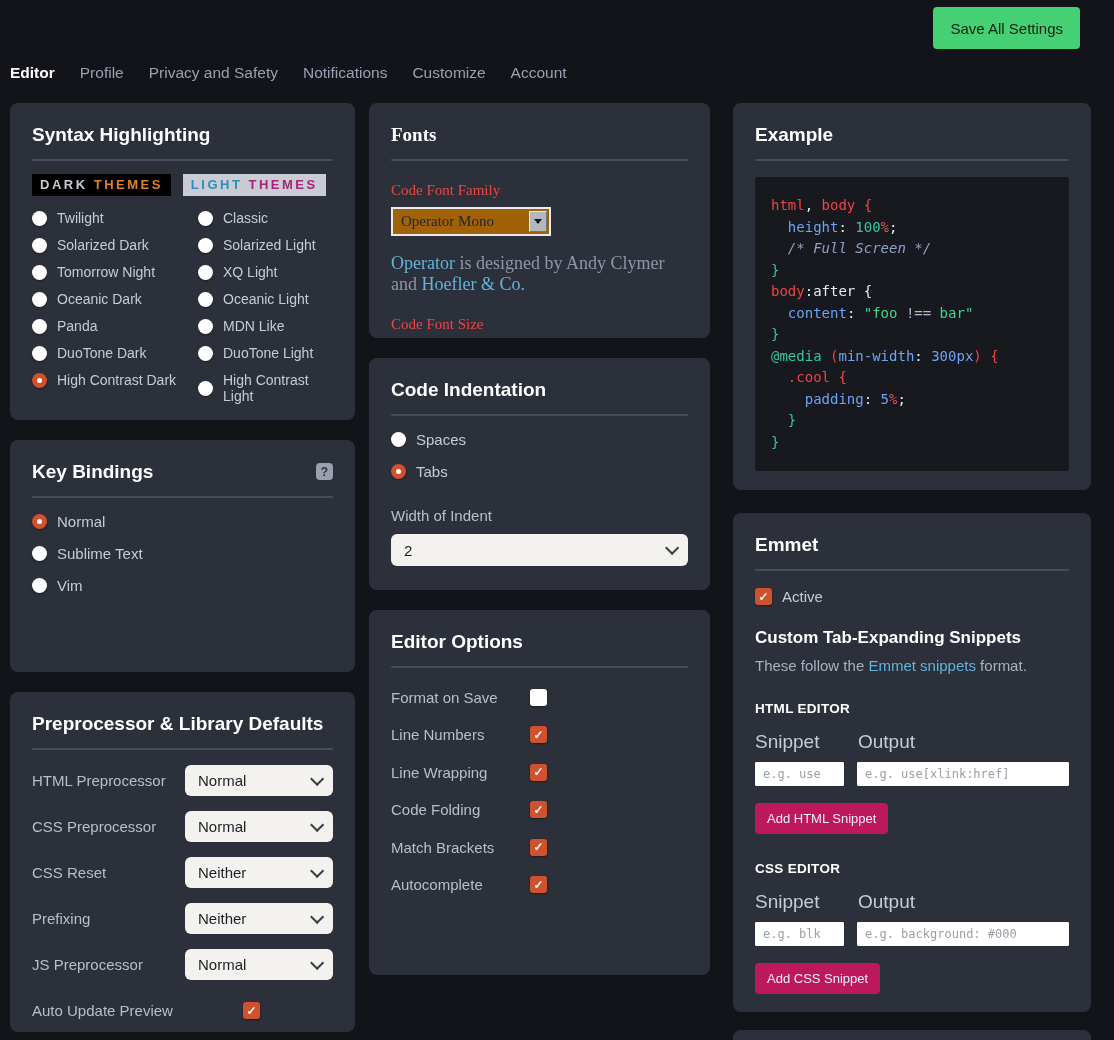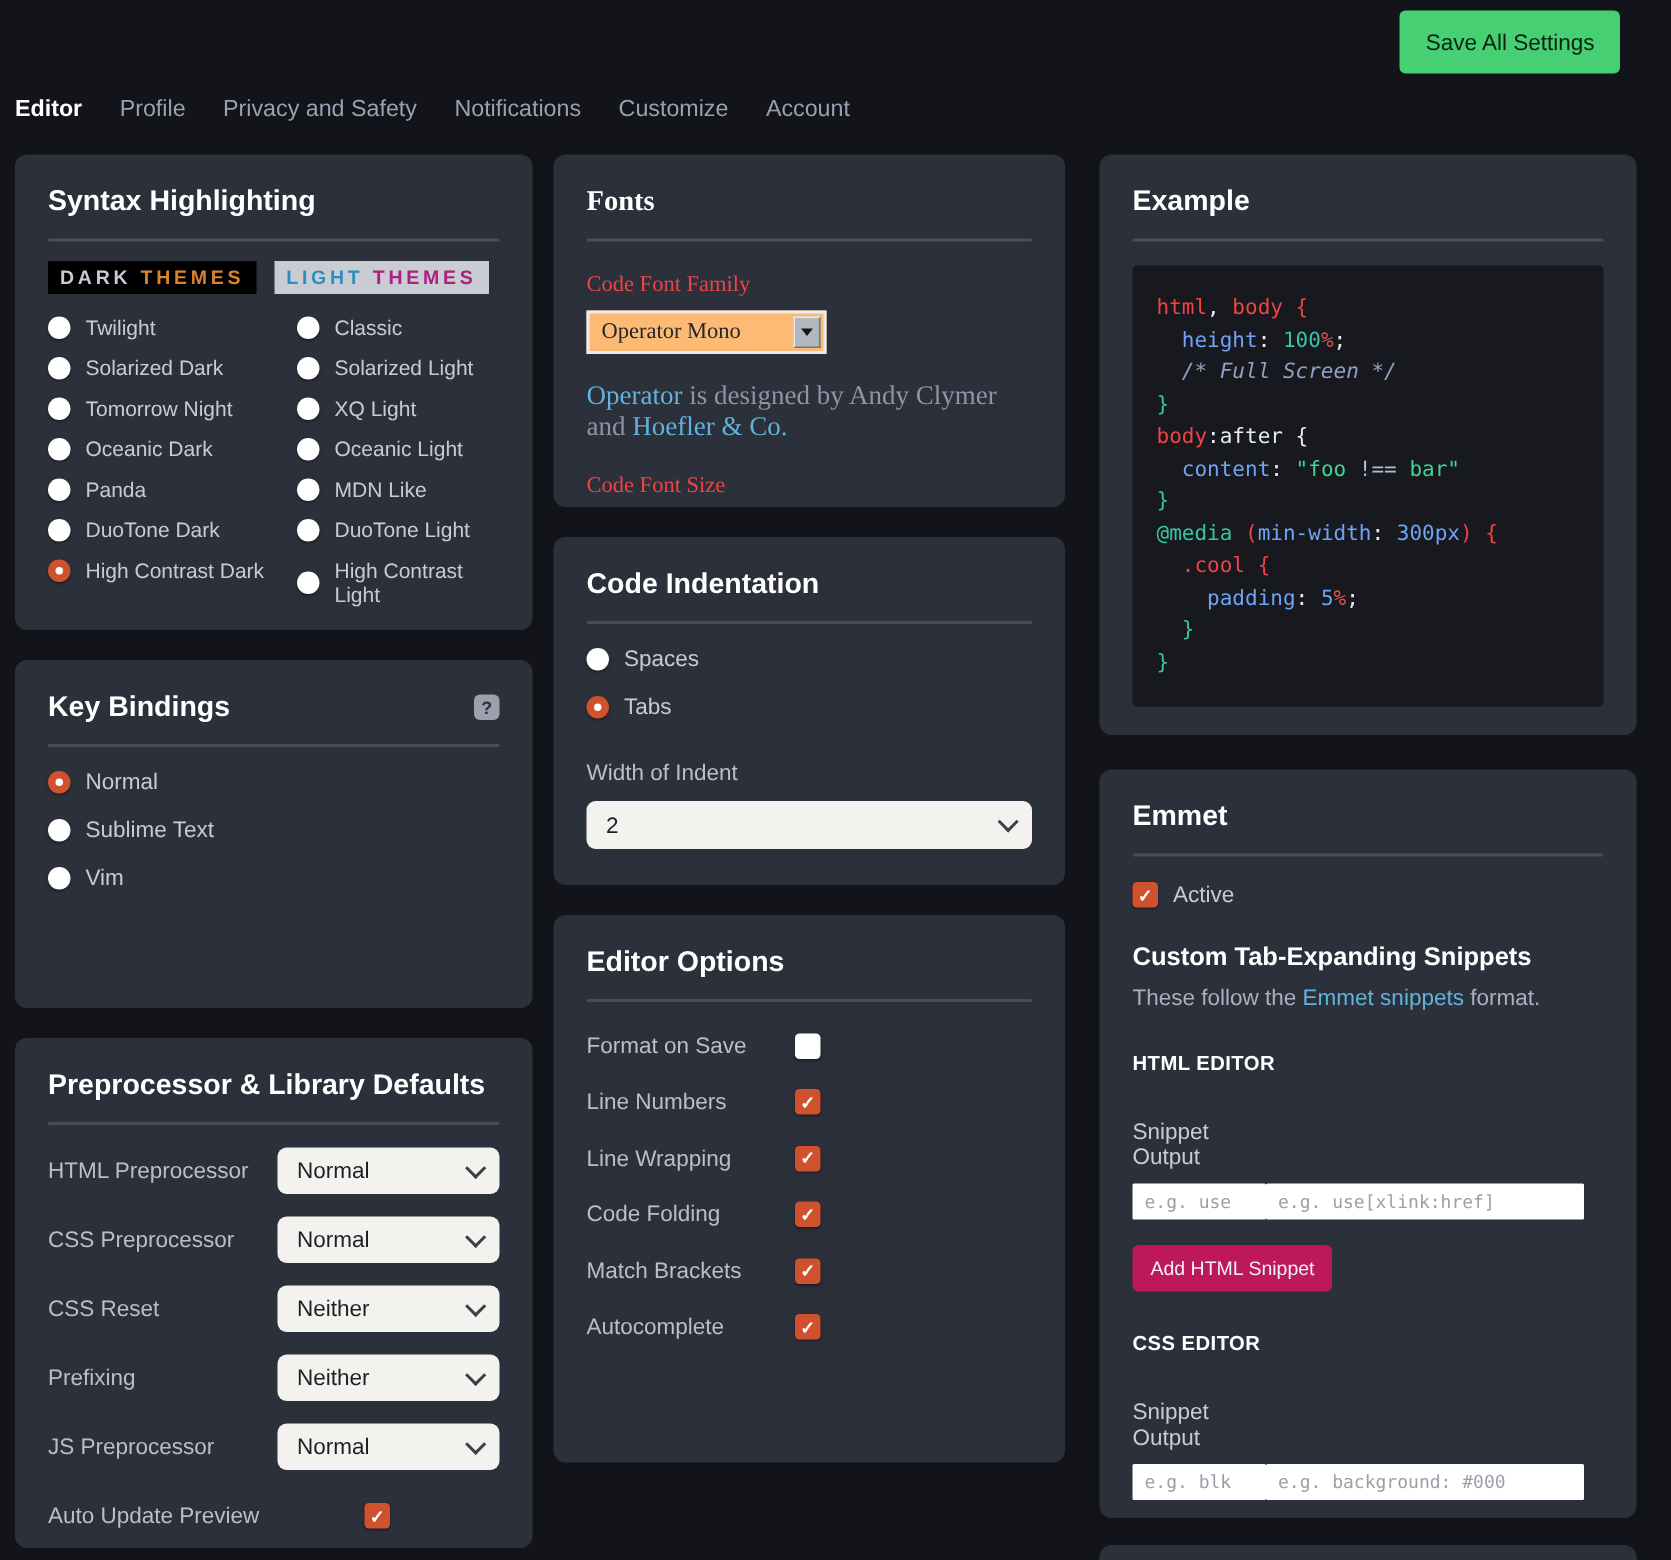--- a/index.html
+++ b/index.html
@@ -74,21 +74,21 @@
   .checkbox.checked{background:#d0512e;}
   .checkbox.checked::after{content:"\2713";color:#fff;font-size:12px;font-weight:bold;line-height:1;}
 
   
   .help-icon{width:17px;height:17px;border-radius:4px;background:#9aa0ac;color:#2c303a;
     font-size:12px;font-weight:bold;display:flex;align-items:center;justify-content:center;cursor:pointer;}
 
   
   .field-label{font-size:15px;color:#ef4444;margin-top:21px;}
   .win-select{margin-top:8px;display:flex;align-items:center;justify-content:space-between;
-    background:#fdba74;border:2px solid #e9ebee;height:25px;box-sizing:content-box;cursor:pointer;}
+    background:#a16207;border:2px solid #e9ebee;height:25px;box-sizing:content-box;cursor:pointer;}
   .win-select.family{width:156px;}
   .win-select.size{width:54px;}
   .win-select .txt{padding:0 8px;font-size:15px;color:#23262c;white-space:nowrap;overflow:hidden;}
   .win-arrow{width:16px;height:19px;margin-right:2px;background:#b3b7be;
     border:1px solid;border-color:#e9eaed #70747b #70747b #e9eaed;
     display:flex;align-items:center;justify-content:center;flex:none;}
   .win-arrow::after{content:"";width:0;height:0;border-left:4px solid transparent;border-right:4px solid transparent;border-top:5px solid #16181d;}
   .font-note{margin-top:17px;font-size:18px;color:#8e95a4;}
   .link{color:#5fb3dc;cursor:pointer;}
 
@@ -123,23 +123,23 @@
   .tk-g{color:#3fd68f;}
   .tk-m{color:#aebcd8;}
   .tk-c{color:#8fa0c6;font-style:italic;}
 
   
   .active-row{display:flex;align-items:center;gap:10px;margin-top:17px;}
   .active-label{font-size:15px;color:#c6cbd7;}
   .emmet-sub{font-size:17px;font-weight:bold;color:#ffffff;margin-top:23px;}
   .emmet-note{font-size:15px;color:#a9b0bd;margin-top:9px;}
   .ed-heading{font-size:13.5px;font-weight:bold;color:#ffffff;margin-top:27px;letter-spacing:.3px;}
-  .io-labels{display:flex;margin-top:30px;font-size:15px;color:#c6cbd7;flex-direction:column;}
+  .io-labels{display:flex;margin-top:15px;font-size:19px;color:#c6cbd7;}
   .io-labels .l1{width:103px;}
-  .io-inputs{display:flex;margin-top:9px;}
+  .io-inputs{display:flex;gap:13px;margin-top:9px;}
   .snippet-input{width:89px;}
   .output-input{width:212px;}
   .io-inputs input{height:24px;background:#ffffff;border:1px solid #ffffff;border-radius:1px;
     font-family:"DejaVu Sans Mono",monospace;font-size:12px;color:#222;padding:0 7px;box-sizing:border-box;}
   .io-inputs input::placeholder{color:#9aa0a8;}
   .dark-btn{margin-top:17px;display:inline-block;background:#be185d;color:#eef0f4;border:none;border-radius:4px;
     padding:8px 12px;font-size:13px;font-family:"Liberation Sans",sans-serif;cursor:pointer;}
 </style>
 </head>
 <body>

